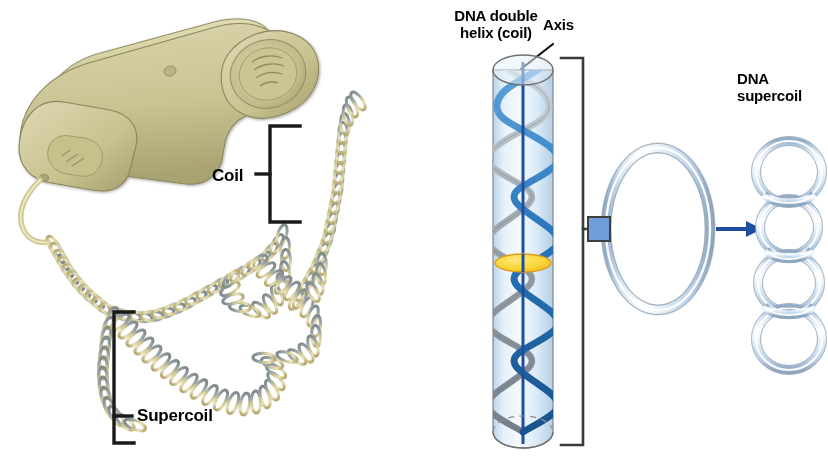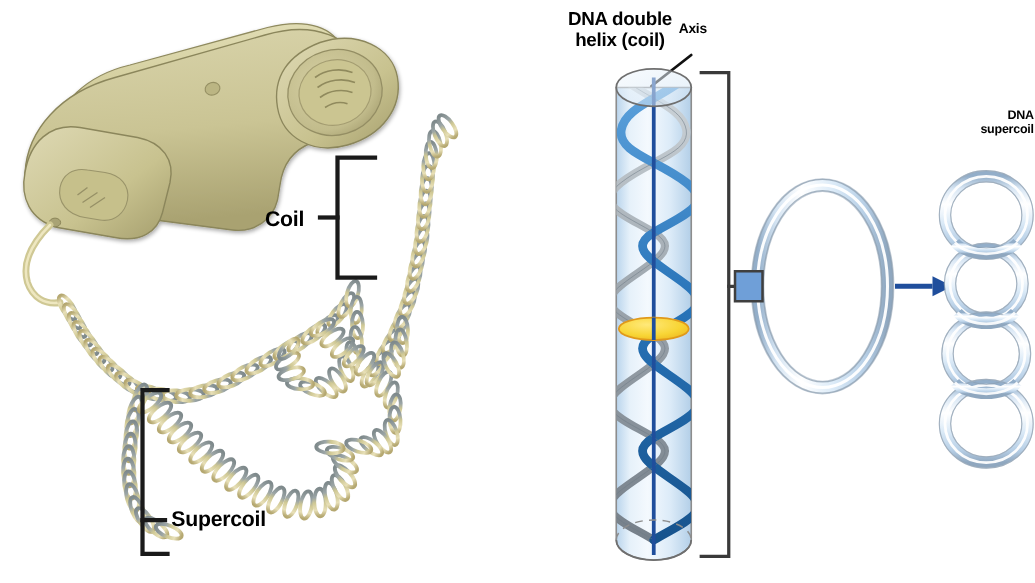--- a/index.html
+++ b/index.html
@@ -29,22 +29,22 @@
     font-family: "Liberation Sans", sans-serif;
     font-weight: bold;
     color: #000000;
     white-space: pre;
     line-height: 1.12;
     letter-spacing: -0.2px;
   }
   .lbl-coil       { left: 212px; top: 166px; font-size: 17px; }
   .lbl-supercoil  { left: 137px; top: 406px; font-size: 17px; }
   .lbl-dnahelix   { left: 430px; top: 8px;  font-size: 15px; text-align: center; width: 132px; }
-  .lbl-axis       { left: 543px; top: 17px; font-size: 11px; }
-  .lbl-dnasuper   { left: 737px; top: 87px; font-size: 10px; text-align: right; width: 90px; }
+  .lbl-axis       { left: 543px; top: 17px; font-size: 15px; }
+  .lbl-dnasuper   { left: 737px; top: 71px; font-size: 15px; text-align: left; width: 90px; }
 </style>
 </head>
 <body>
 
 <div id="figure">
 
   <svg class="svg-layer" viewBox="0 0 828 466" xmlns="http://www.w3.org/2000/svg">
     <defs>
 
       <linearGradient id="gHandTop" x1="0" y1="0" x2="0.2" y2="1">

